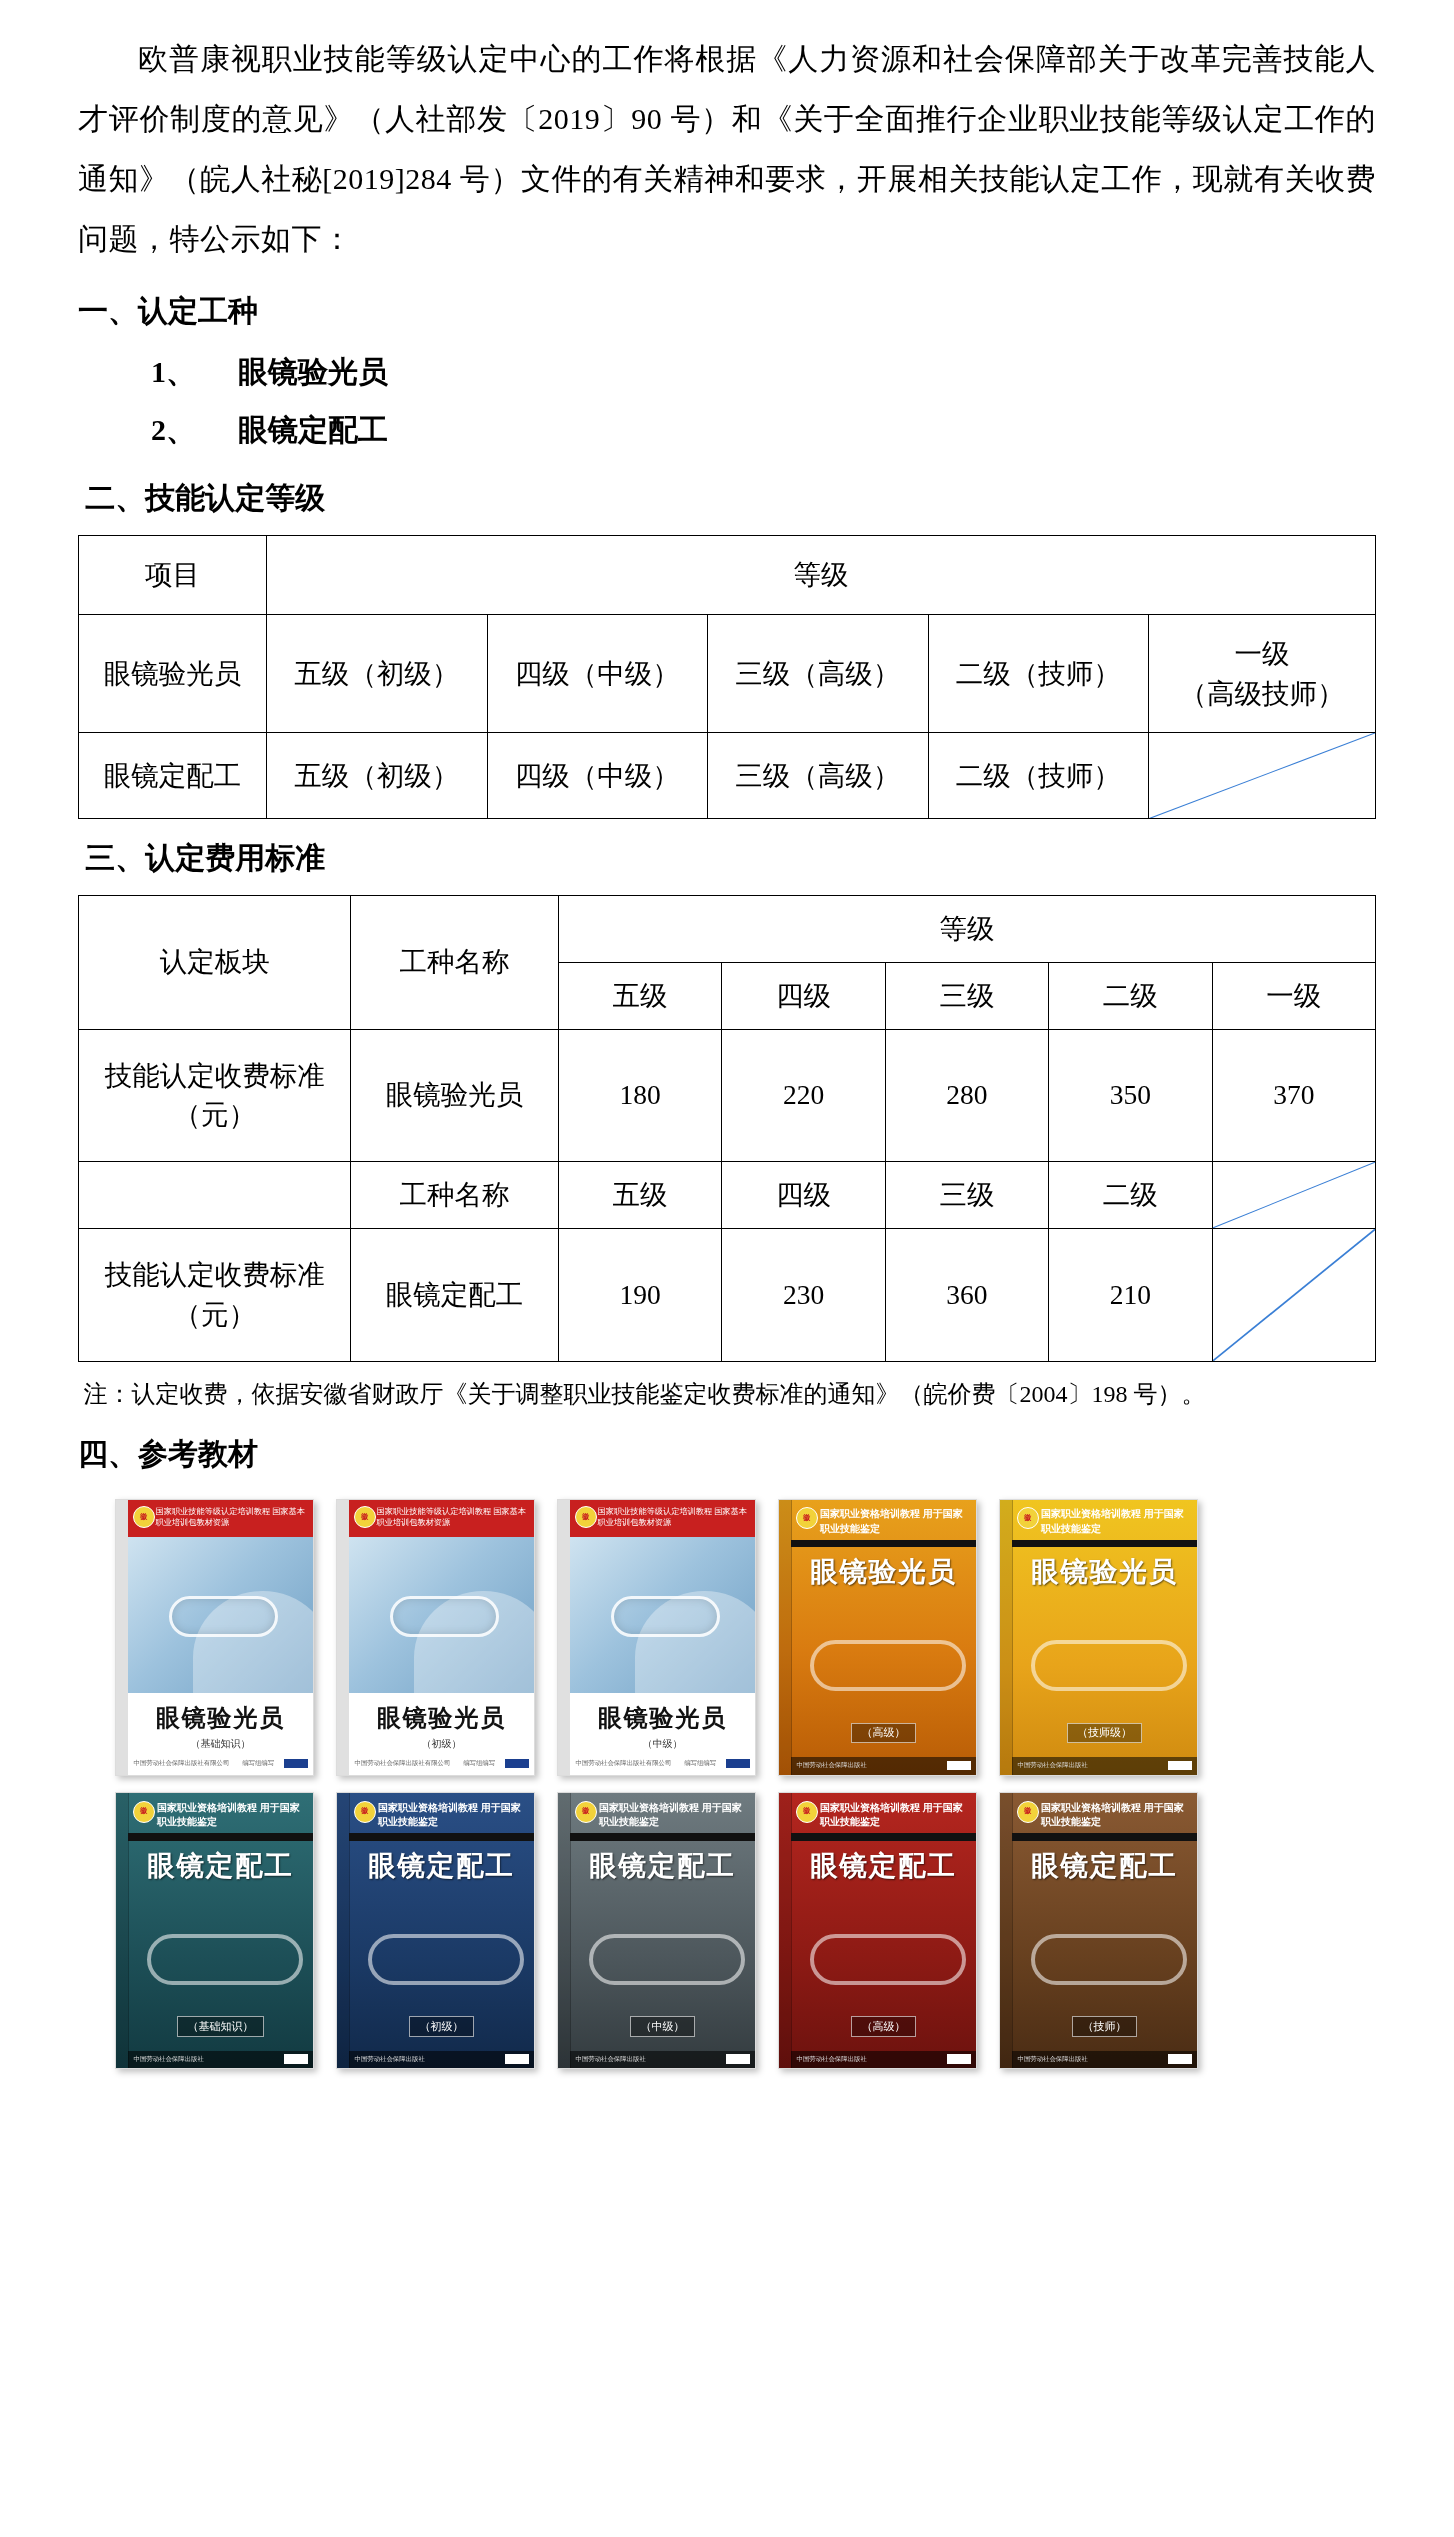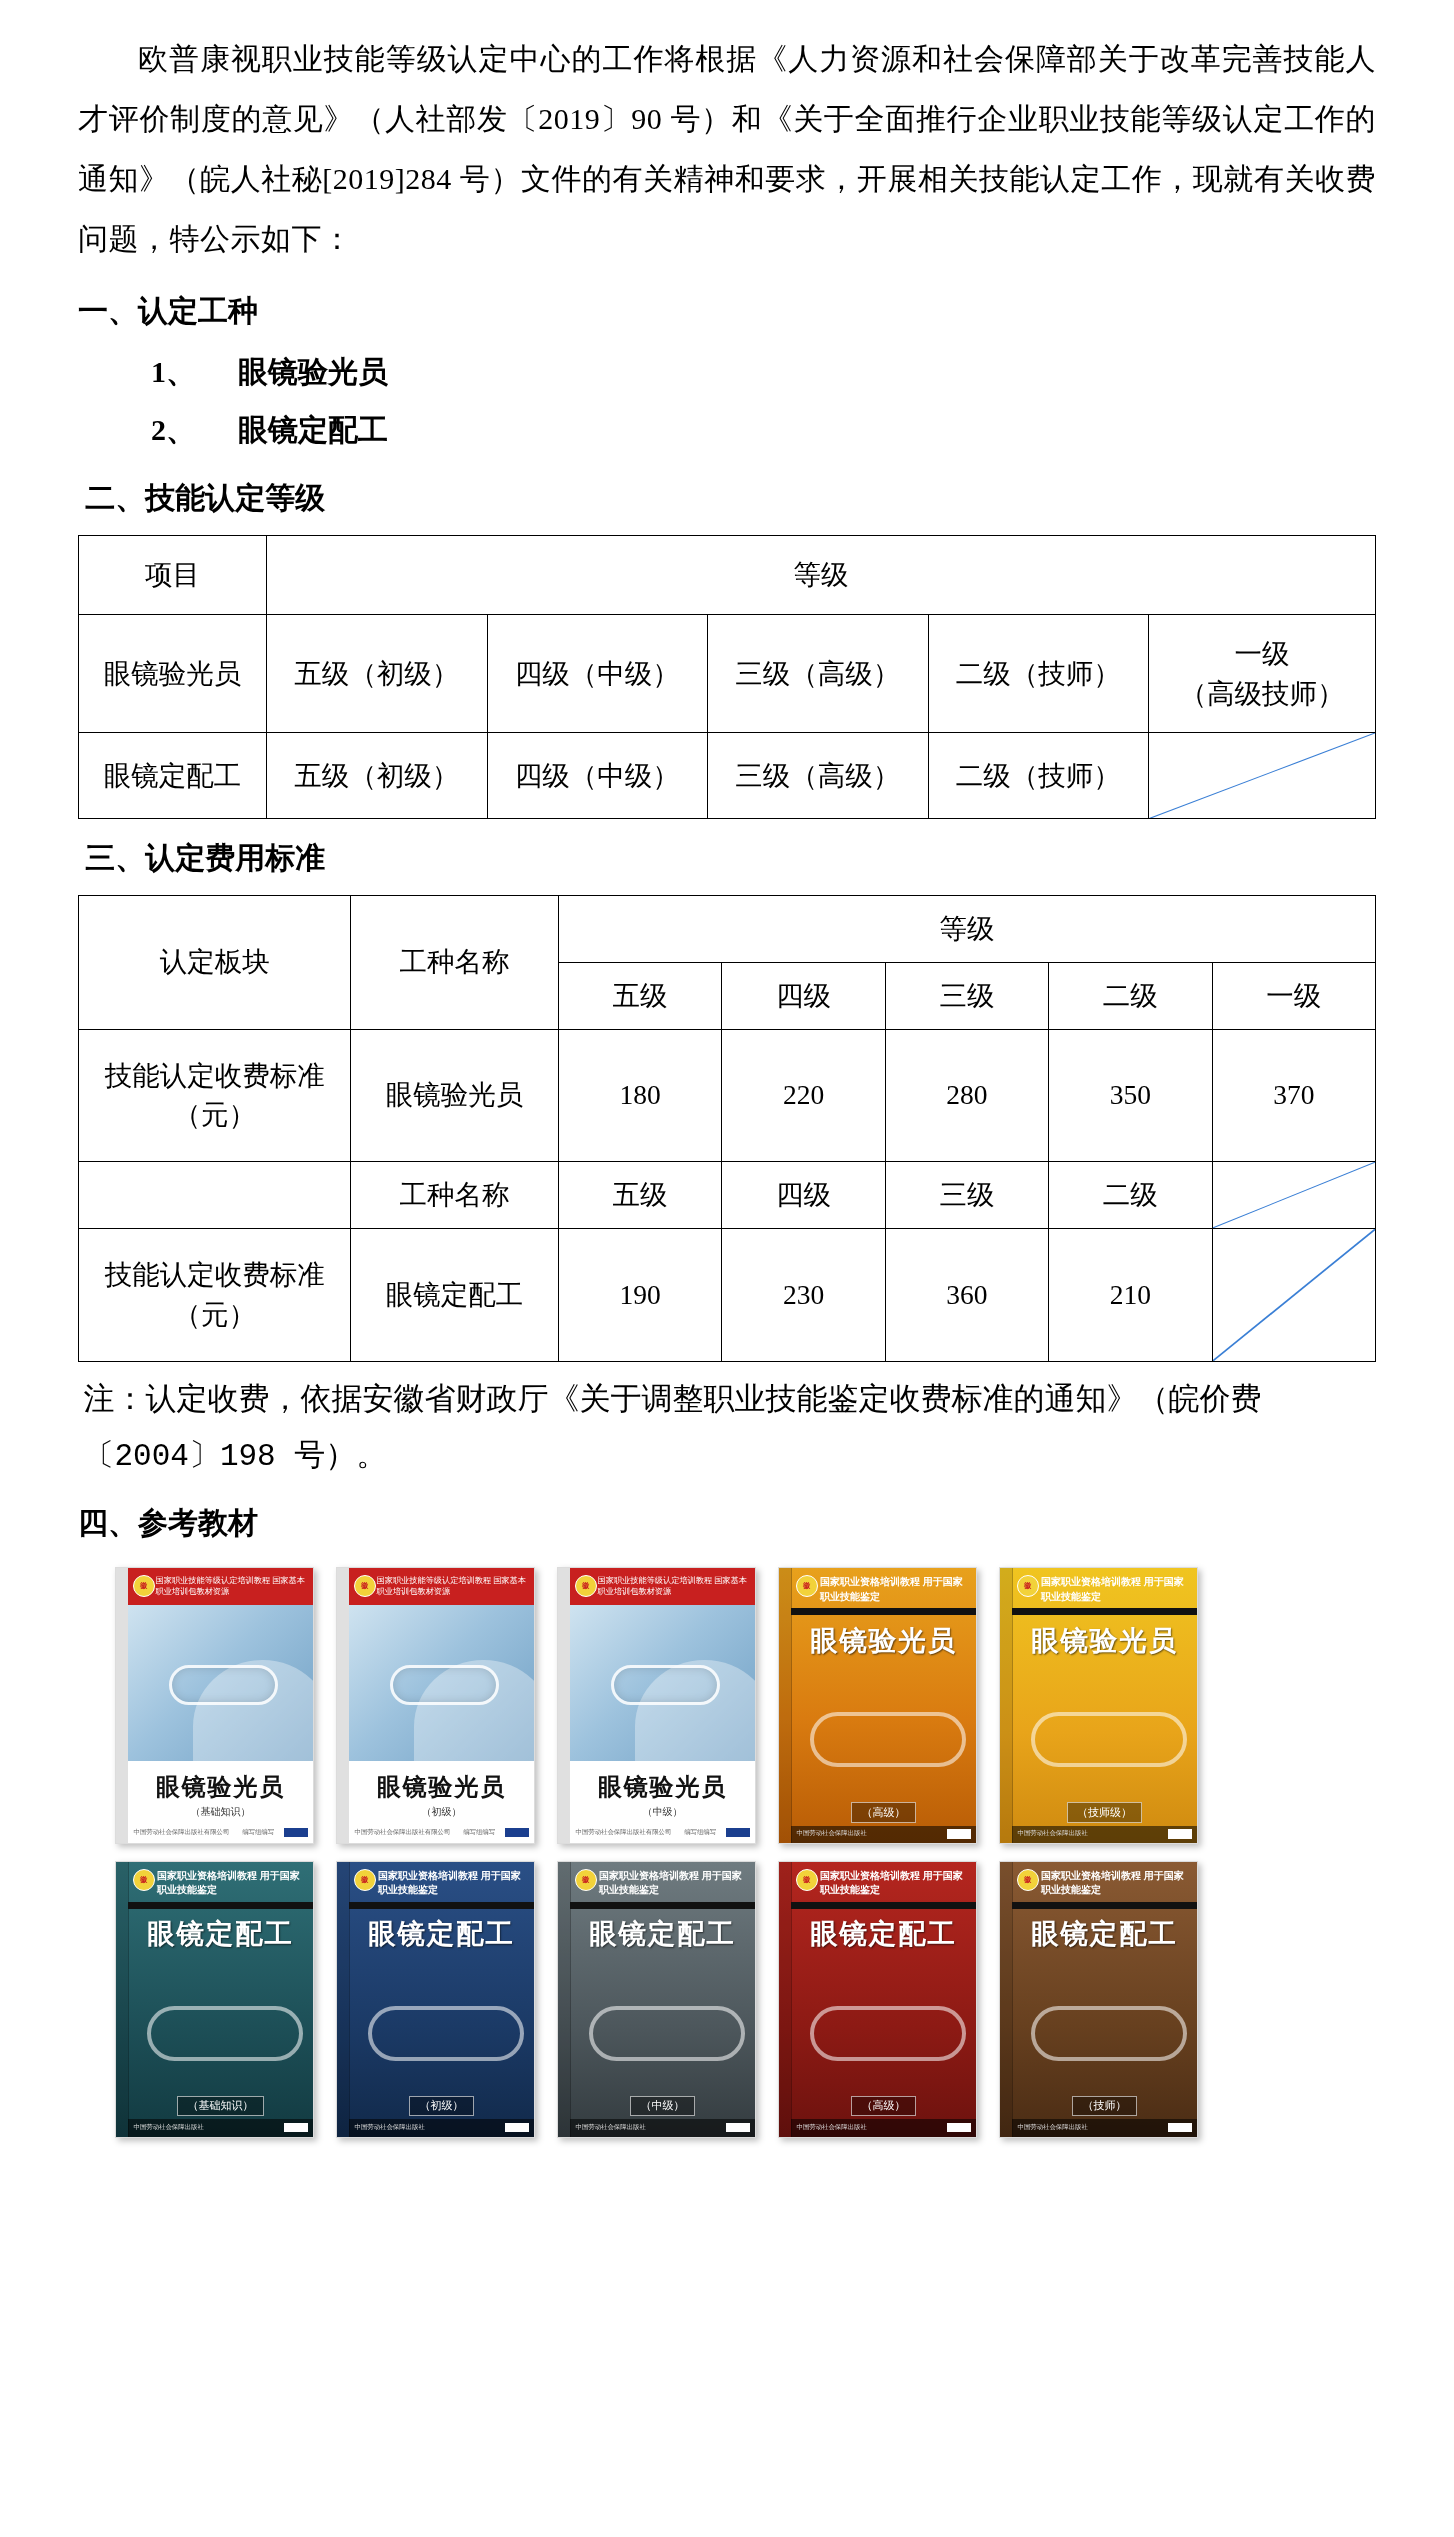--- a/index.html
+++ b/index.html
@@ -66,25 +66,24 @@
   }
   .diag svg {
     position: absolute;
     left: 0; top: 0;
     width: 100%; height: 100%;
     display: block;
   }
   .t2 td { padding: 13px 3.7px; }
   
   .note {
-    font-size: 31px;
+    font-size: 24px;
     line-height: 1.8;
     margin: 11px 0 5.5px 0;
     padding-left: 5.5px;
-    font-family: Liberation Mono, monospace;
   }
   
   .books-row {
     display: flex;
     justify-content: flex-start;
     gap: 22px;
     margin-top: 16.5px;
     padding-left: 37px;
   }
   .book {
@@ -237,21 +236,21 @@
     border: 4.6px solid rgba(255,255,255,0.55);
     border-radius: 46px;
   }
   .bk-dark .levelbadge {
     align-self: center;
     color: #ffffff;
     background: rgba(0,0,0,0.35);
     border: 0.9px solid rgba(255,255,255,0.6);
     font-size: 11px;
     padding: 1.8px 9.2px;
-    margin-bottom: 3px;
+    margin-bottom: 14px;
     font-family: "Liberation Sans", sans-serif;
   }
   .bk-dark .footbar {
     background: rgba(0,0,0,0.55);
     color: #dddddd;
     font-size: 6.4px;
     display: flex;
     justify-content: space-between;
     align-items: center;
     padding: 3.7px 5.5px 4.6px 5.5px;

